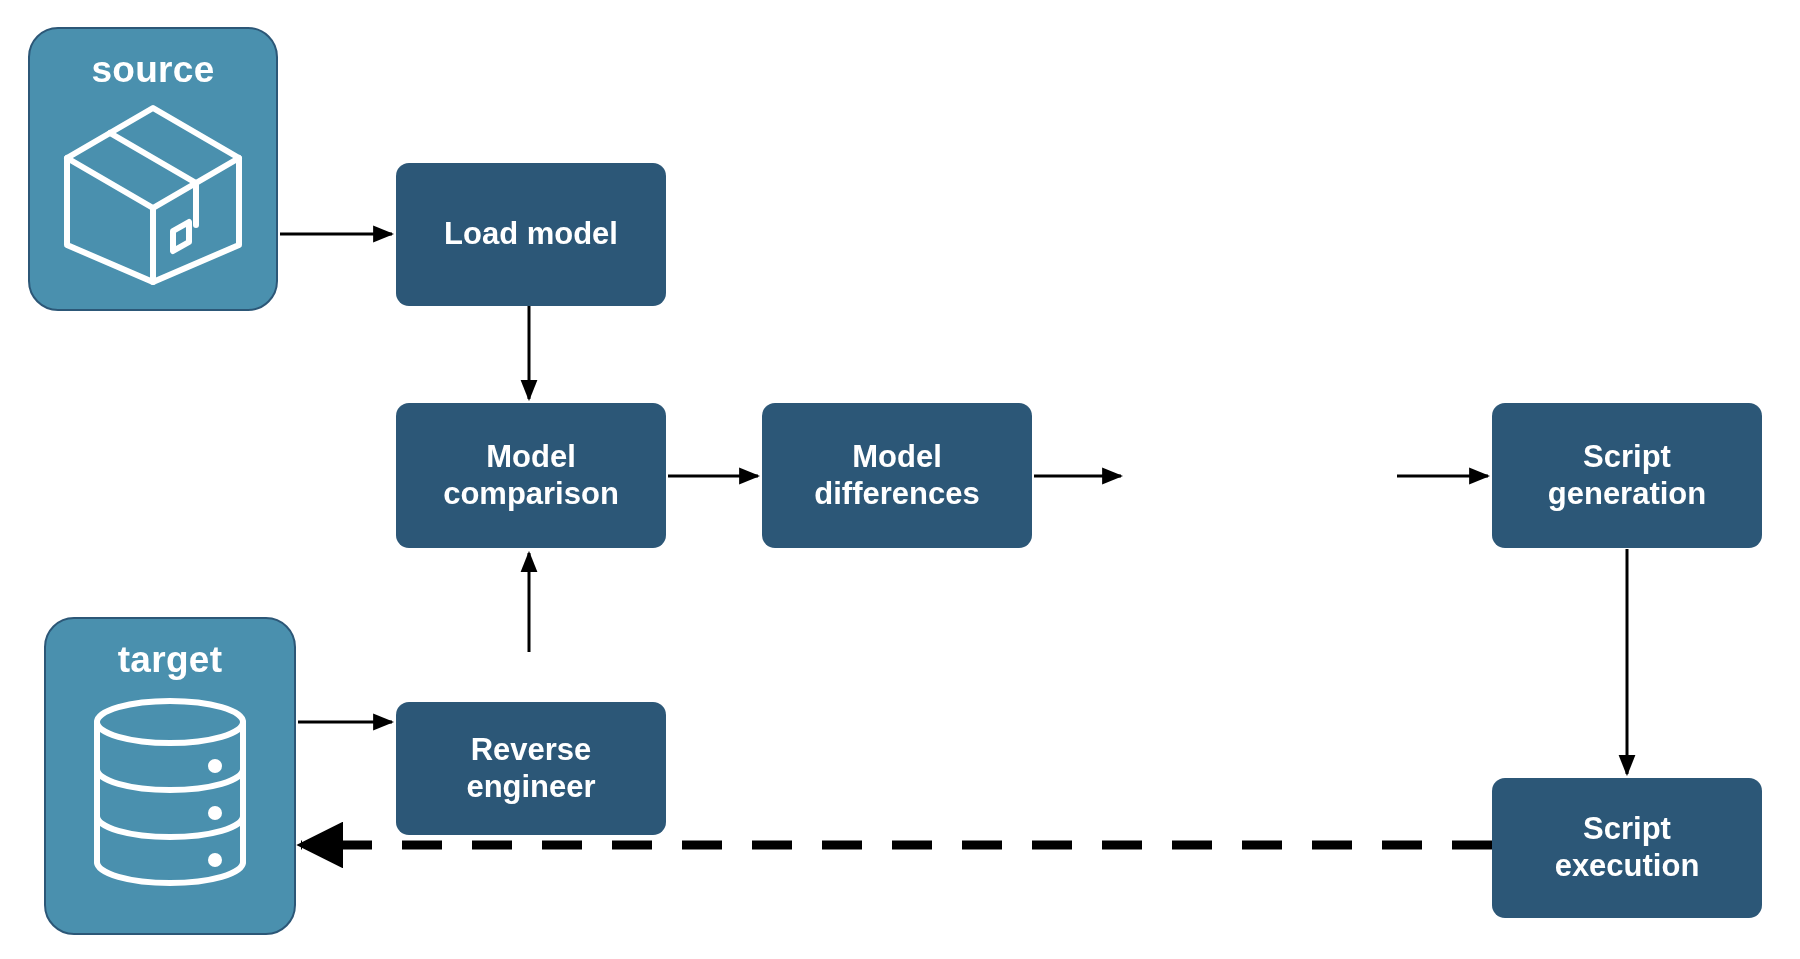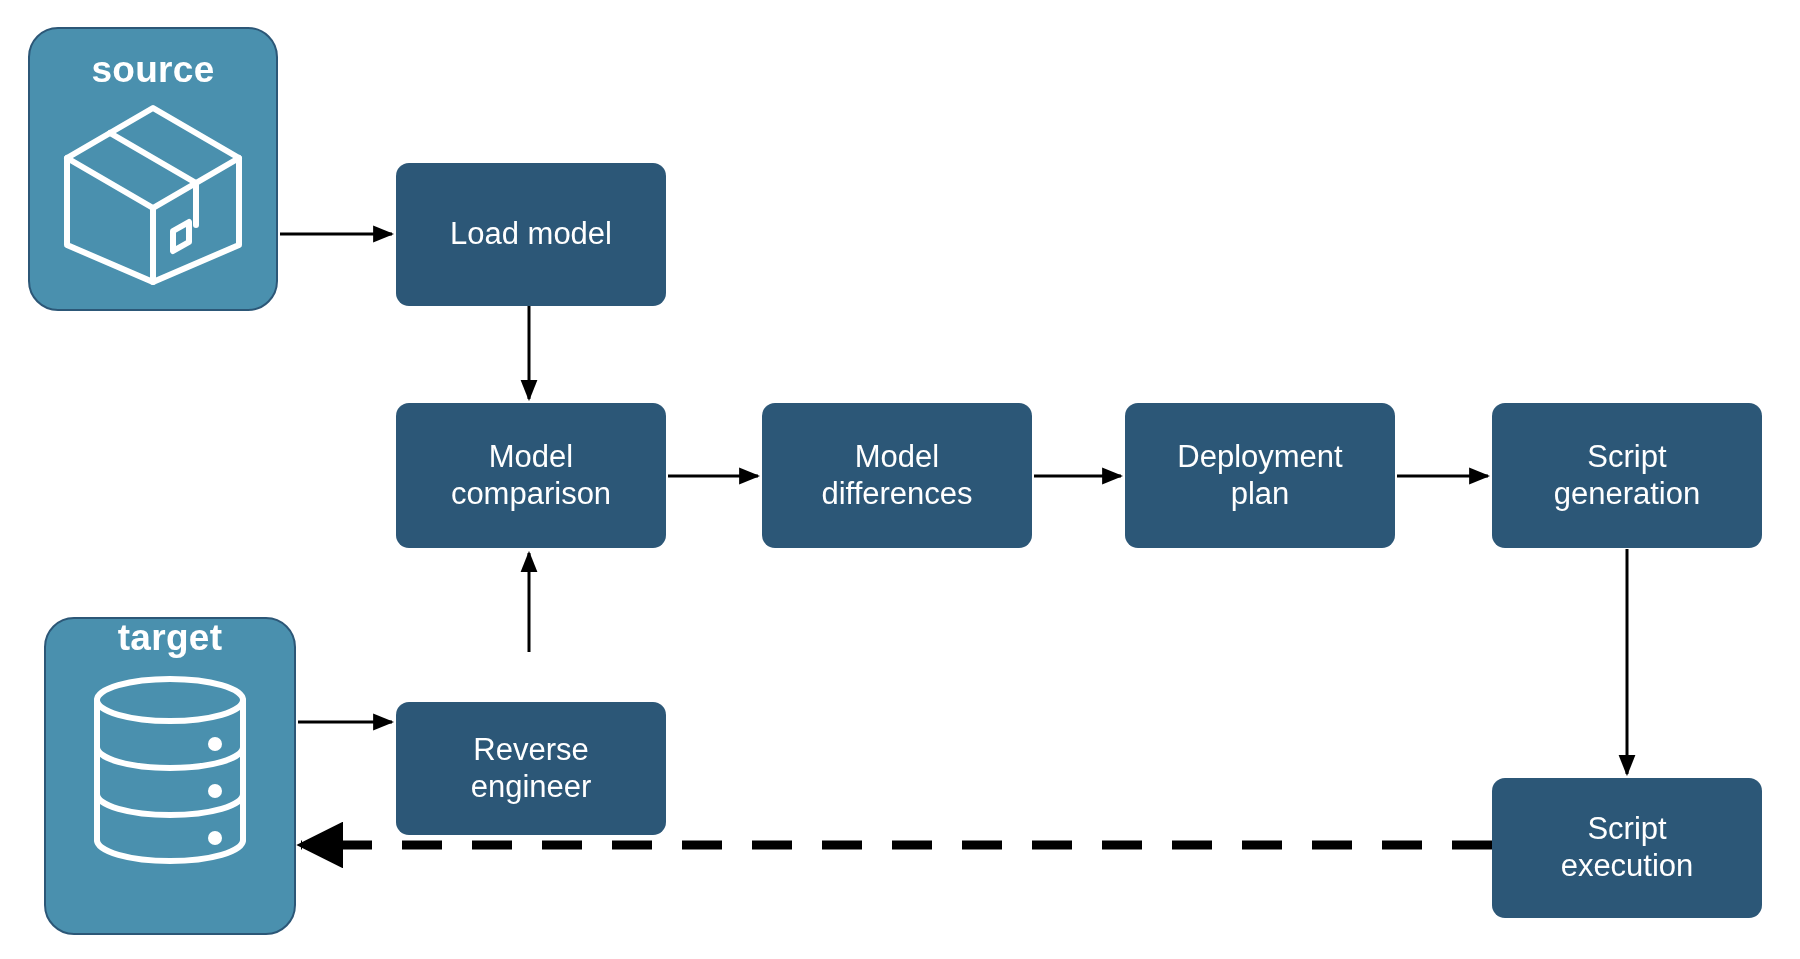--- a/index.html
+++ b/index.html
@@ -43,20 +43,21 @@
     border-radius: 13px;
     box-sizing: border-box;
     display: flex;
     align-items: center;
     justify-content: center;
     text-align: center;
     color: #ffffff;
     font-size: 31px;
     line-height: 1.18;
     padding: 4px 8px;
+    font-weight: bold;
   }
   .node-label {
     white-space: pre-line;
     display: block;
   }
   
   #connectors {
     position: absolute;
     left: 0;
     top: 0;
@@ -113,21 +114,21 @@
 
           <path d="M 49 31 L 135 81"></path>
           <path d="M 135 81 L 135 123"></path>
 
           <path d="M 112 129 L 128 120 L 128 140 L 112 149 Z"></path>
         </g>
       </svg>
     </span>
   </div>
 
-  <div class="endpoint" style="left:44px; top:617px; width:252px; height:318px; ">
+  <div class="endpoint" style="left:44px; top:617px; width:252px; height:318px; padding-top:22px;">
     <span class="endpoint-label">target</span>
     <span class="endpoint-icon" style="margin-top:18px;">
       <svg width="158" height="192" viewBox="0 0 158 192" xmlns="http://www.w3.org/2000/svg">
         <g fill="none" stroke="#ffffff" stroke-width="6" stroke-linejoin="round" stroke-linecap="round">
 
           <path d="M 6 26 L 6 166"></path>
           <path d="M 152 26 L 152 166"></path>
 
           <ellipse cx="79" cy="26" rx="73" ry="21"></ellipse>
 
@@ -151,24 +152,20 @@
   <div class="node" style="left:396px; top:403px; width:270px; height:145px;">
     <span class="node-label">Model
 comparison</span>
   </div>
 
   <div class="node" style="left:762px; top:403px; width:270px; height:145px;">
     <span class="node-label">Model
 differences</span>
   </div>
 
-  <div class="node" style="left:1125px; top:403px; width:270px; height:145px;">
-    <span class="node-label">Deployment
-plan</span>
-  </div>
 
   <div class="node" style="left:1492px; top:403px; width:270px; height:145px;">
     <span class="node-label">Script
 generation</span>
   </div>
 
   <div class="node" style="left:396px; top:654px; width:270px; height:133px;margin-top:48px;">
     <span class="node-label">Reverse
 engineer</span>
   </div>

